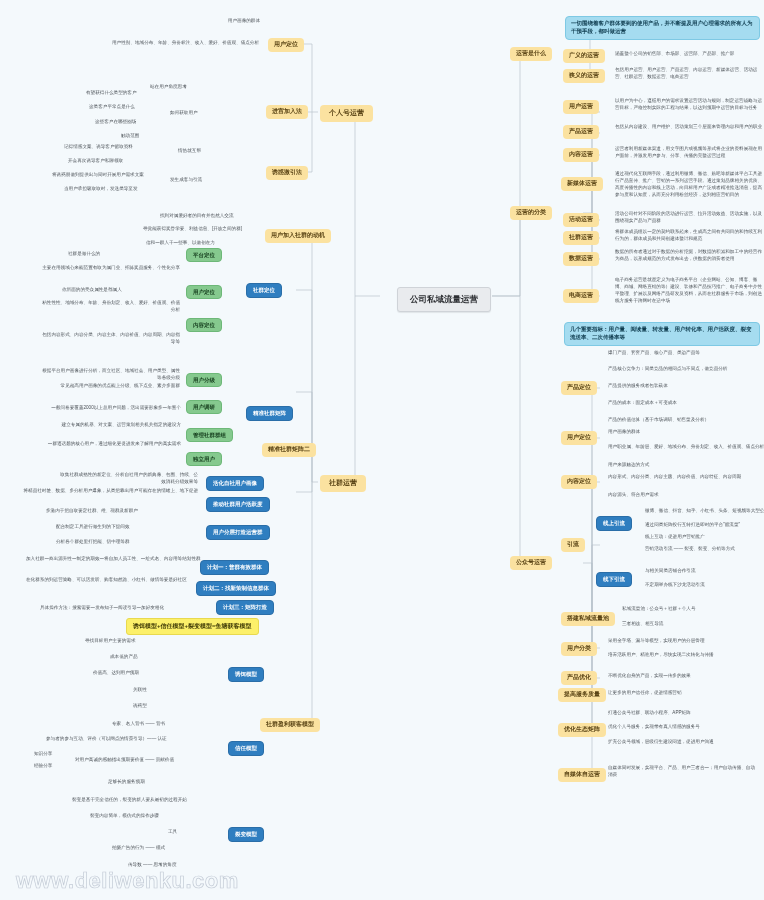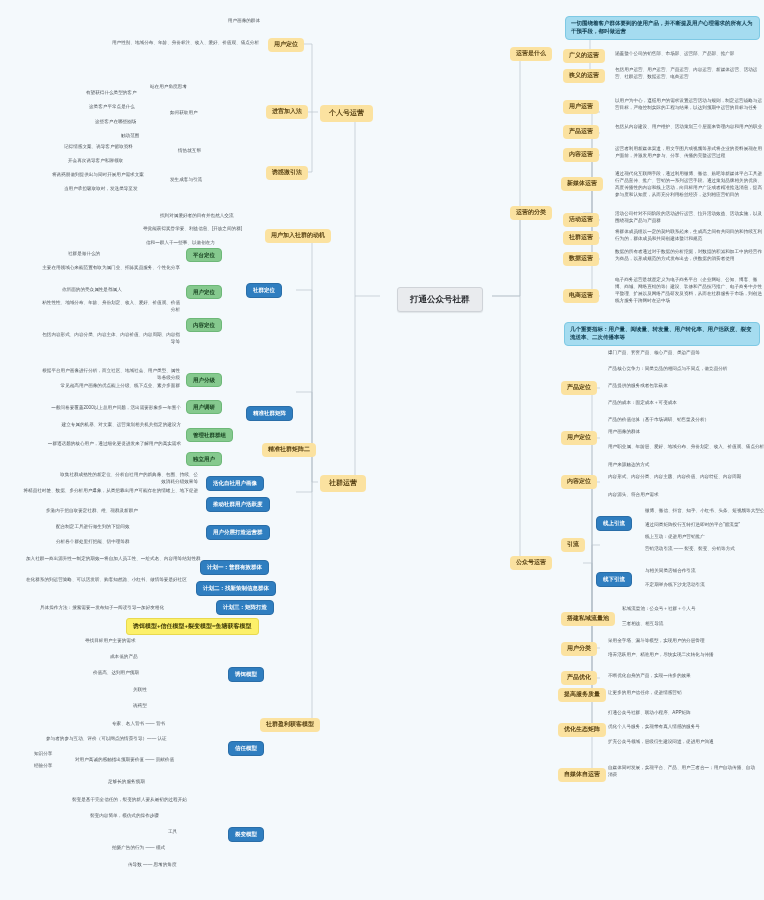--- a/index.html
+++ b/index.html
@@ -153,21 +153,21 @@
       <path d="M312 112 V172 H296"></path>
 
       <path d="M318 482 H312 V236 H296"></path>
       <path d="M312 482 V290 H296"></path>
       <path d="M312 482 V392 H296"></path>
       <path d="M312 482 V492 H296"></path>
       <path d="M312 482 V725 H296"></path>
     </g>
   </svg>
 
-  <div class="node root" style="left:397px; top:287px;">打通公众号社群</div>
+  <div class="node root" style="left:397px; top:287px;">公司私域流量运营</div>
 
   <div class="node pill-yellow" style="left:510px; top:47px;">运营是什么</div>
   <div class="callout" style="position:absolute; left:565px; top:16px; width:195px;">一切围绕着客户群体要到的使用产品，并不断提及用户心理需求的所有人为干预手段，都叫做运营</div>
   <div class="node pill-yellow" style="left:563px; top:49px;">广义的运营</div>
   <div class="leaf r" style="left:615px; top:51px; width:148px;">涵盖整个公司的销售部、市场部、运营部、产品部、推广部</div>
   <div class="node pill-yellow" style="left:563px; top:69px;">狭义的运营</div>
   <div class="leaf r" style="left:615px; top:67px; width:148px;">包括用户运营、用户运营、产品运营、内容运营、新媒体运营、活动运营、社群运营、数据运营、电商运营</div>
 
   <div class="node pill-yellow" style="left:510px; top:206px;">运营的分类</div>
 
@@ -330,14 +330,15 @@
   <div class="leaf l nw" style="left:34px; top:751px;">知识分享</div>
   <div class="leaf l nw" style="left:34px; top:763px;">经验分享</div>
 
   <div class="node pill-blue" style="left:228px; top:827px;">裂变模型</div>
   <div class="leaf l nw" style="left:72px; top:797px;">裂变是基于完全信任的，裂变的新人要从最初的过程开始</div>
   <div class="leaf l nw" style="left:90px; top:813px;">裂变内容简单，模仿式的操作步骤</div>
   <div class="leaf l nw" style="left:168px; top:829px;">工具</div>
   <div class="leaf l nw" style="left:112px; top:845px;">拍摄广告的行为 —— 模式</div>
   <div class="leaf l nw" style="left:128px; top:862px;">传导数 —— 思考的角度</div>
 
+  <div class="wm" id="wm-site">www.deliwenku.com</div>
 
 </div>
 
 </body></html>

